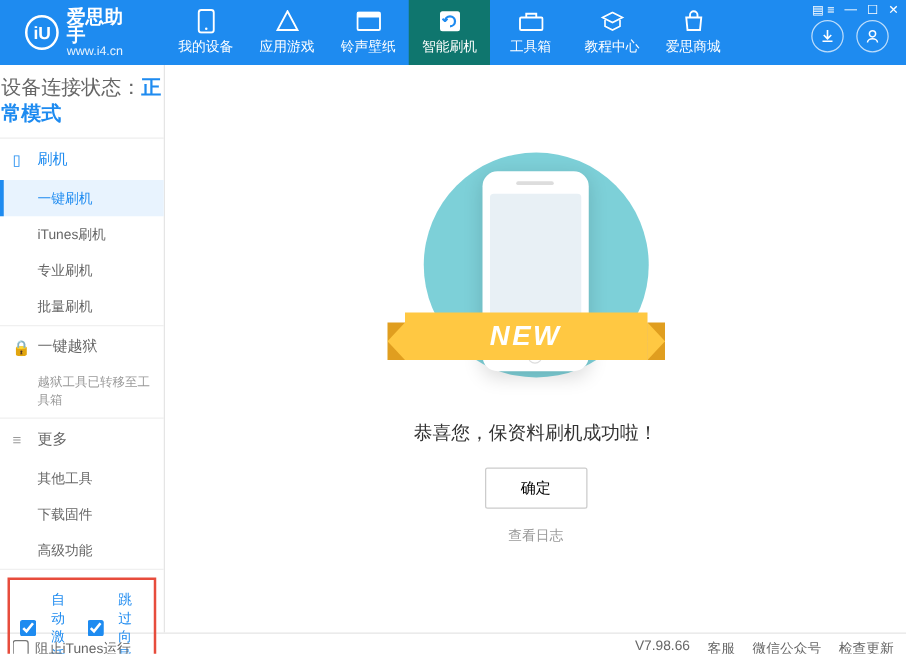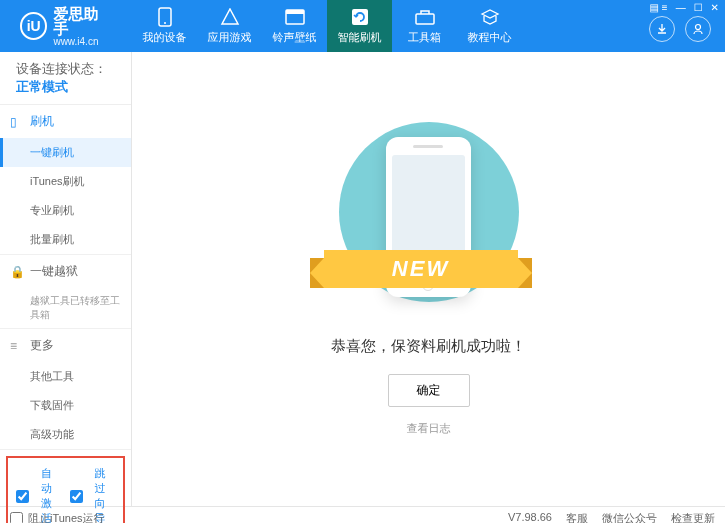--- a/index.html
+++ b/index.html
@@ -13,21 +13,21 @@
 .nav{display:flex;height:100%}
 .nav-item{width:65px;display:flex;flex-direction:column;align-items:center;justify-content:center;cursor:pointer;font-size:11px}
 .nav-item.active{background:#0f766e}
 .nav-ic{width:20px;height:20px;margin-bottom:3px;display:flex;align-items:center;justify-content:center}
 .wctl{position:absolute;top:2px;right:6px;display:flex;gap:8px;font-size:10px}
 .wctl span{cursor:pointer}
 .hdr-r{margin-left:auto;display:flex;gap:10px;padding-right:14px;align-items:center;height:100%;margin-top:6px}
 .circ-btn{width:26px;height:26px;border:1.5px solid rgba(255,255,255,.7);border-radius:50%;display:flex;align-items:center;justify-content:center;cursor:pointer}
 .body{display:flex;height:454px}
 .sidebar{width:132px;border-right:1px solid #e5e5e5;display:flex;flex-direction:column}
-.status{padding:8px 16px;font-size:13px;color:#666;border-bottom:1px solid #eee}
+.status{padding:8px 1px;font-size:16px;color:#666;border-bottom:1px solid #eee}
 .status b{color:#1e8bf0}
 .section{border-bottom:1px solid #f0f0f0}
 .sec-hd{display:flex;align-items:center;padding:8px 10px;color:#666;font-size:12px}
 .sec-hd .ic{width:14px;margin-right:6px;color:#999}
 .sec-hd.blue{color:#1e8bf0}
 .sec-hd.blue .ic{color:#1e8bf0}
 .sec-items{padding-left:0}
 .sec-item{padding:7px 10px 7px 30px;font-size:11px;color:#666;cursor:pointer}
 .sec-item.active{background:#e8f3fe;color:#1e8bf0;border-left:3px solid #1e8bf0;padding-left:27px}
 .note{padding:6px 10px 6px 30px;font-size:10px;color:#999;line-height:1.4}
@@ -115,20 +115,28 @@
         <span>工具箱</span>
       </div>
     <div class="nav-item">
         <div class="nav-ic">
           <svg width="20" height="16" viewBox="0 0 20 16">
             <path d="M2 5 L10 1 L18 5 L10 9 Z M4 7 V12 L10 15 L16 12 V7" fill="none" stroke="#fff" stroke-width="1.3"></path>
           </svg>
         </div>
         <span>教程中心</span>
       </div>
+    <div class="nav-item">
+        <div class="nav-ic">
+          <svg width="18" height="18" viewBox="0 0 18 18">
+            <path d="M3 6 L15 6 L14 16 L4 16 Z M6 6 V4 A3 3 0 0 1 12 4 V6" fill="none" stroke="#fff" stroke-width="1.5"></path>
+          </svg>
+        </div>
+        <span>爱思商城</span>
+      </div>
   </div>
   <div class="hdr-r">
     <div class="circ-btn">
         <svg width="12" height="12" viewBox="0 0 12 12">
           <path d="M6 1 V8 M3 5 L6 8 L9 5 M2 10 H10" stroke="#fff" stroke-width="1.3" fill="none"></path>
         </svg>
       </div>
     <div class="circ-btn">
         <svg width="12" height="12" viewBox="0 0 12 12">
           <circle cx="6" cy="4" r="2.5" stroke="#fff" stroke-width="1.2" fill="none"></circle>

